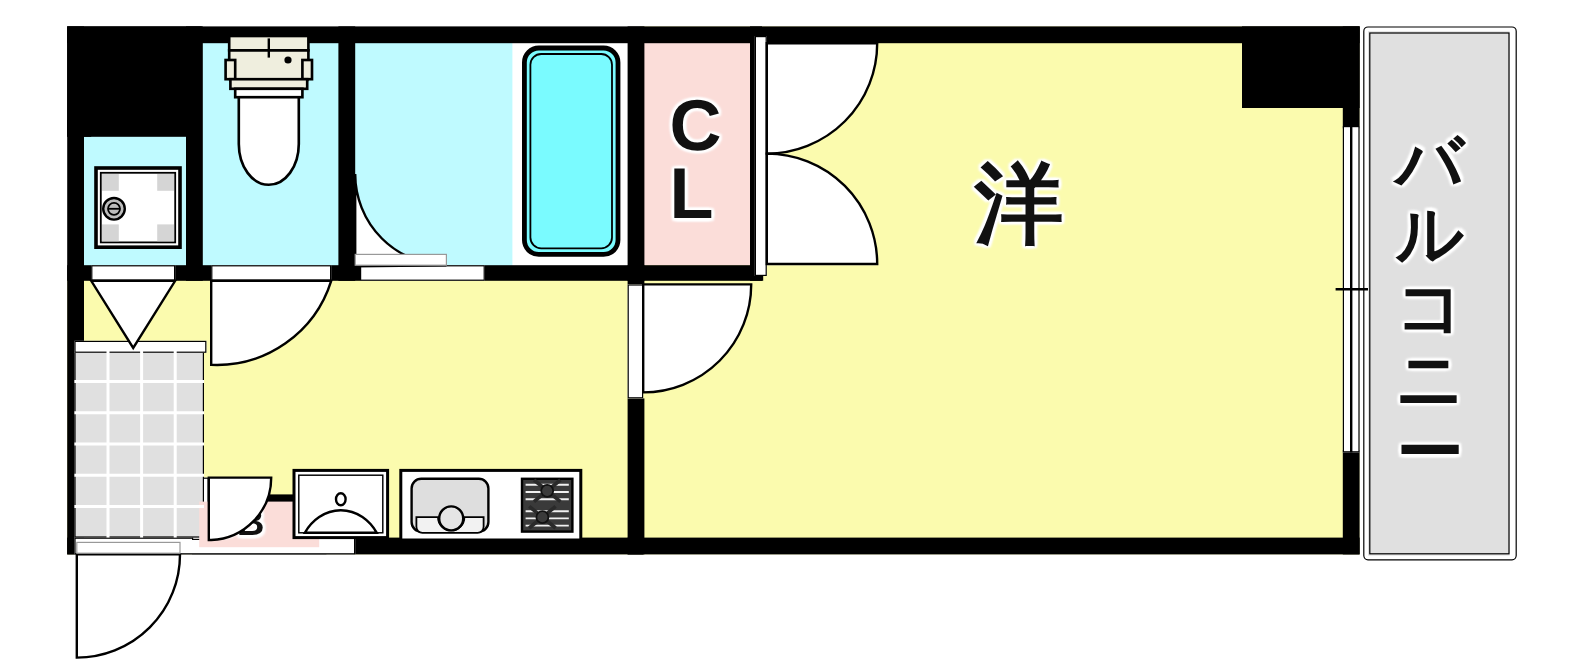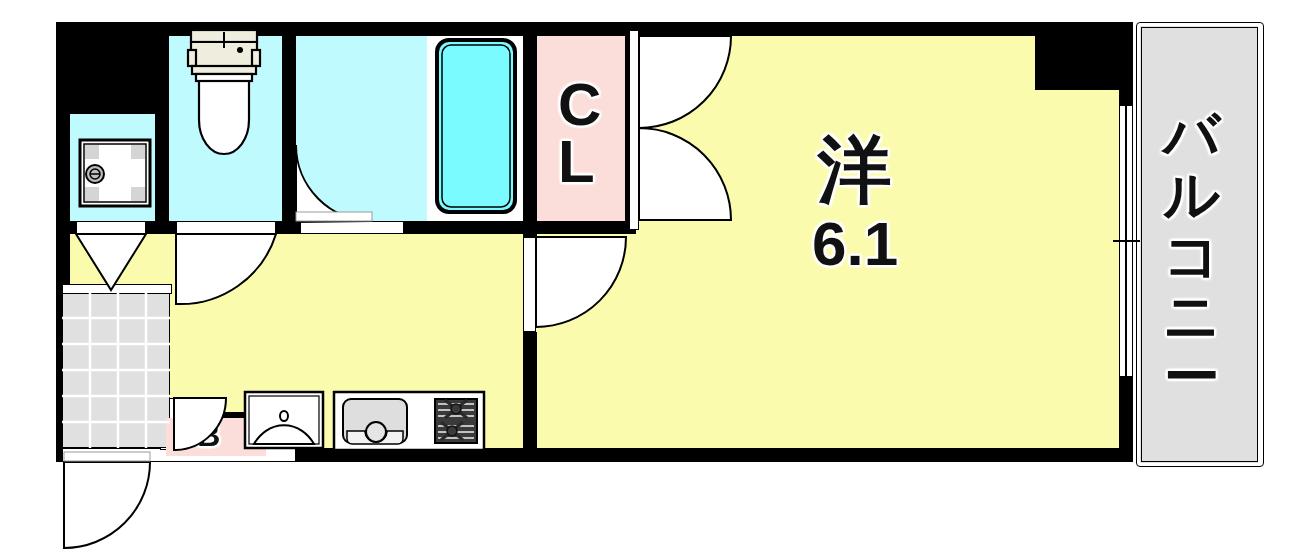--- a/index.html
+++ b/index.html
@@ -91,21 +91,20 @@
   <div class="abs fill-white thin" style="left:523px;top:237px;width:13px;height:95px;"></div>
   <div class="abs fill-white thin" style="left:629px;top:30px;width:10px;height:200px;"></div>
   <div class="abs fill-white thin" style="left:62px;top:448px;width:234px;height:14px;"></div>
   <div class="abs fill-white thin" style="left:160px;top:398px;width:14px;height:52px;"></div>
 
   <div class="abs fill-grey thin" style="left:62px;top:292px;width:108px;height:156px;"></div>
   <div class="abs fill-white thin" style="left:62px;top:284px;width:110px;height:10px;"></div>
 
   <div id="roomLabel" class="lbl">
     <span class="ja">洋</span>
-    <span class="num">6.1</span>
   </div>
 
   <div id="clLabel" class="lbl">
     <span>C</span>
     <span>L</span>
   </div>
 
   <div id="balconyLabel" class="lbl">
     <span>バ</span>
     <span>ル</span>

